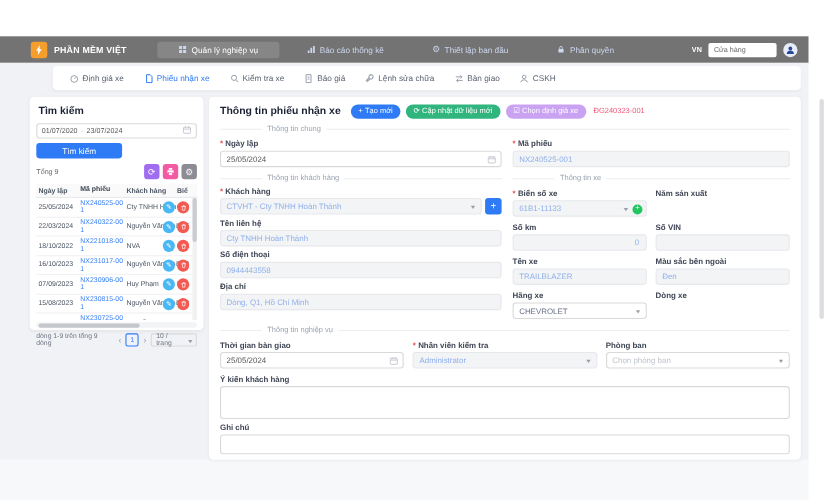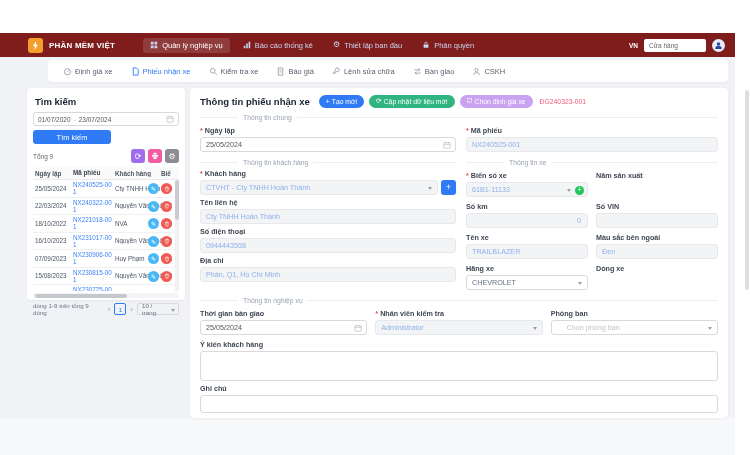--- a/index.html
+++ b/index.html
@@ -3,24 +3,24 @@
 <meta charset="utf-8">
 <style>
   * { margin:0; padding:0; box-sizing:border-box; }
   body { font-family:"Liberation Sans","DejaVu Sans",sans-serif; }
   .screen { position:relative; width:750px; height:455px; background:#fff; overflow:hidden; font-size:7.5px; color:#444; }
   .page-bg { position:absolute; left:0; top:57px; width:735px; height:361px; background:#f0f2f5; }
   .bottom-band { position:absolute; left:0; top:418px; width:735px; height:37px; background:#f7f8f9; }
   .page-scroll { position:absolute; left:745px; top:90px; width:4px; height:200px; background:#dcdee1; border-radius:2px; }
 
   
-  .navbar { position:absolute; left:0; top:33px; width:735px; height:24px; background:#7f1d1d; display:flex; align-items:center; padding:0 10px 0 28px; gap:6px; }
+  .navbar { position:absolute; left:0; top:33px; width:735px; height:24px; background:#737373; display:flex; align-items:center; padding:0 10px 0 28px; gap:6px; }
   .logo { width:15px; height:15px; background:#f59e2b; border-radius:3px; display:flex; align-items:center; justify-content:center; flex:0 0 auto; }
   .brand { color:#fff; font-weight:bold; font-size:8px; letter-spacing:.2px; margin-right:22px; white-space:nowrap; }
-  .nav-item { display:flex; align-items:flex-start; gap:4px; color:#ccd6ee; font-size:7.5px; padding:3px 7px; border-radius:3px; white-space:nowrap; cursor:pointer; }
+  .nav-item { display:flex; align-items:flex-start; gap:4px; color:#ccd6ee; font-size:7.5px; padding:3px 19px; border-radius:3px; white-space:nowrap; cursor:pointer; }
   .nav-item.active { background:rgba(255,255,255,.14); color:#fff; }
   .nav-item svg { flex:0 0 auto; }
   .nav-right { margin-left:auto; display:flex; align-items:center; gap:6px; }
   .lang { color:#fff; font-size:6.5px; font-weight:bold; }
   .store-select { width:62px; height:13px; background:#fff; border-radius:2px; display:flex; align-items:center; padding:0 5px; color:#666; font-size:6.5px; }
   .avatar { width:13px; height:13px; border-radius:50%; background:#e8edf8; display:flex; align-items:center; justify-content:center; }
 
   
   .tabsbar { position:absolute; left:48px; top:60px; width:680px; height:22px; background:#fff; border-radius:4px; display:flex; align-items:center; padding:0 6px; box-shadow:0 1px 2px rgba(0,0,0,.04); }
   .tab { display:flex; align-items:center; gap:3px; padding:0 9px; color:#5a6372; font-size:7.5px; white-space:nowrap; cursor:pointer; height:100%; }
@@ -85,21 +85,21 @@
   .inp { height:15px; border:1px solid #d9d9d9; border-radius:3px; background:#fff; display:flex; align-items:center; padding:0 16px 0 5px; font-size:7.2px; color:#555; position:relative; }
   .inp.dis { background:#f3f4f6; border-color:#e6e8ec; color:#8fb0ea; }
   .inp .sfx { position:absolute; right:4px; display:flex; }
   .caret { position:absolute; right:5px; top:6px; width:0; height:0; border-left:2.5px solid transparent; border-right:2.5px solid transparent; border-top:3px solid #9aa0ab; }
   .caret.in2 { right:16px; }
   .gplus { position:absolute; right:3px; top:2.5px; width:9px; height:9px; border-radius:50%; background:#22c55e; color:#fff; font-size:7px; line-height:8.5px; text-align:center; cursor:pointer; }
   .with-add { display:flex; gap:3px; }
   .with-add .inp { flex:1; }
   .bplus { width:15px; height:15px; background:#2f7bf5; border:none; border-radius:3px; color:#fff; font-size:9px; line-height:13px; cursor:pointer; flex:0 0 auto; }
   .ta-r { justify-content:flex-end; padding-right:6px; }
-  .ph { color:#bfc4cc;margin-left:10px; }
+  .ph { color:#bfc4cc; }
   .fld { margin-bottom:3px; }
   .txtarea { border:1px solid #d9d9d9; border-radius:3px; background:#fff; width:100%; }
   .ta1 { height:30px; } .ta2 { height:18px; }
 </style>
 </head>
 <body>
 
 <div class="screen">
   <div class="page-bg"></div>
   <div class="bottom-band"></div>
@@ -431,21 +431,21 @@
             </div>
           <div class="inp dis">
               <span>0944443558</span>
             </div>
         </div>
         <div class="fld">
           <div class="lbl">
               <span>Địa chỉ</span>
             </div>
           <div class="inp dis">
-              <span>Phân, Q1, Hồ Chí Minh</span>
+              <span>Dòng, Q1, Hồ Chí Minh</span>
             </div>
         </div>
       </div>
 
       <div class="col-r">
         <div class="divider">
             <span>Thông tin xe</span>
           </div>
         <div class="grid2">
           <div class="fld">

